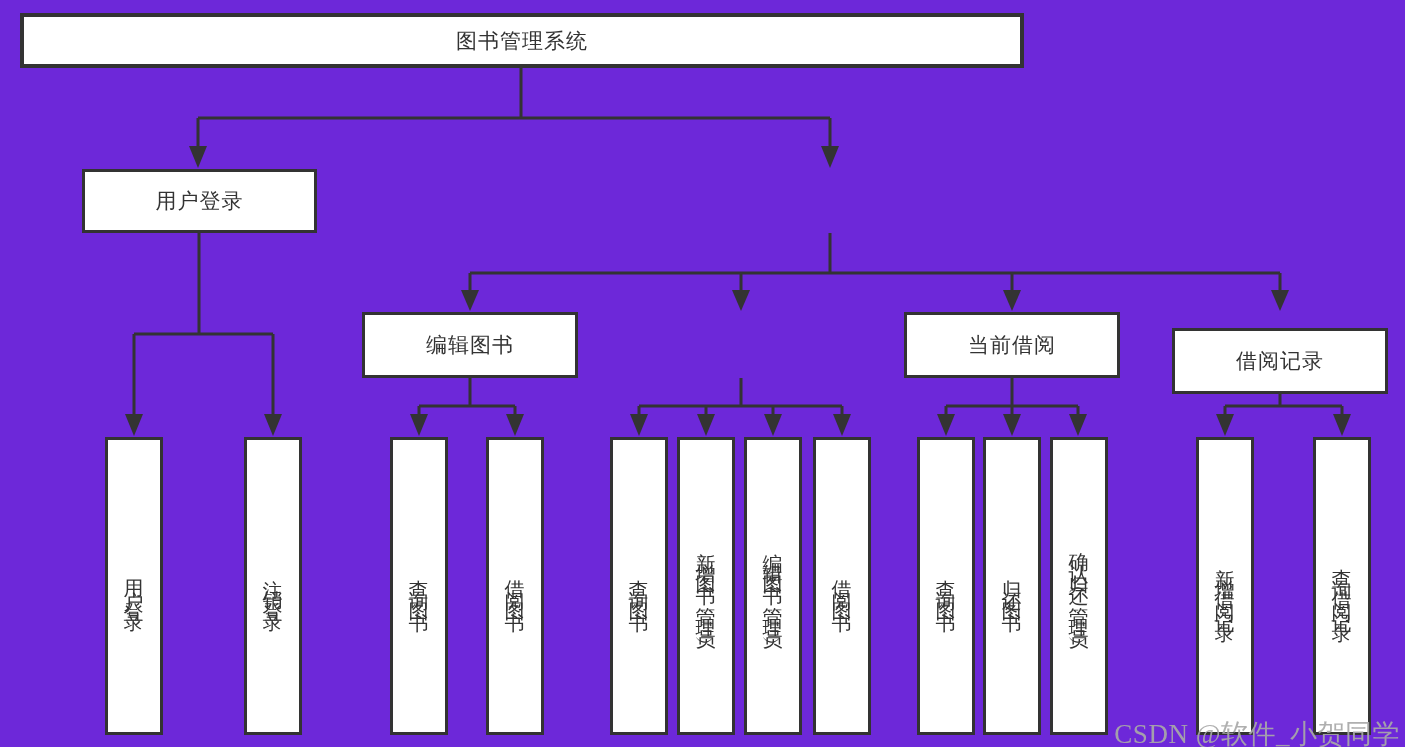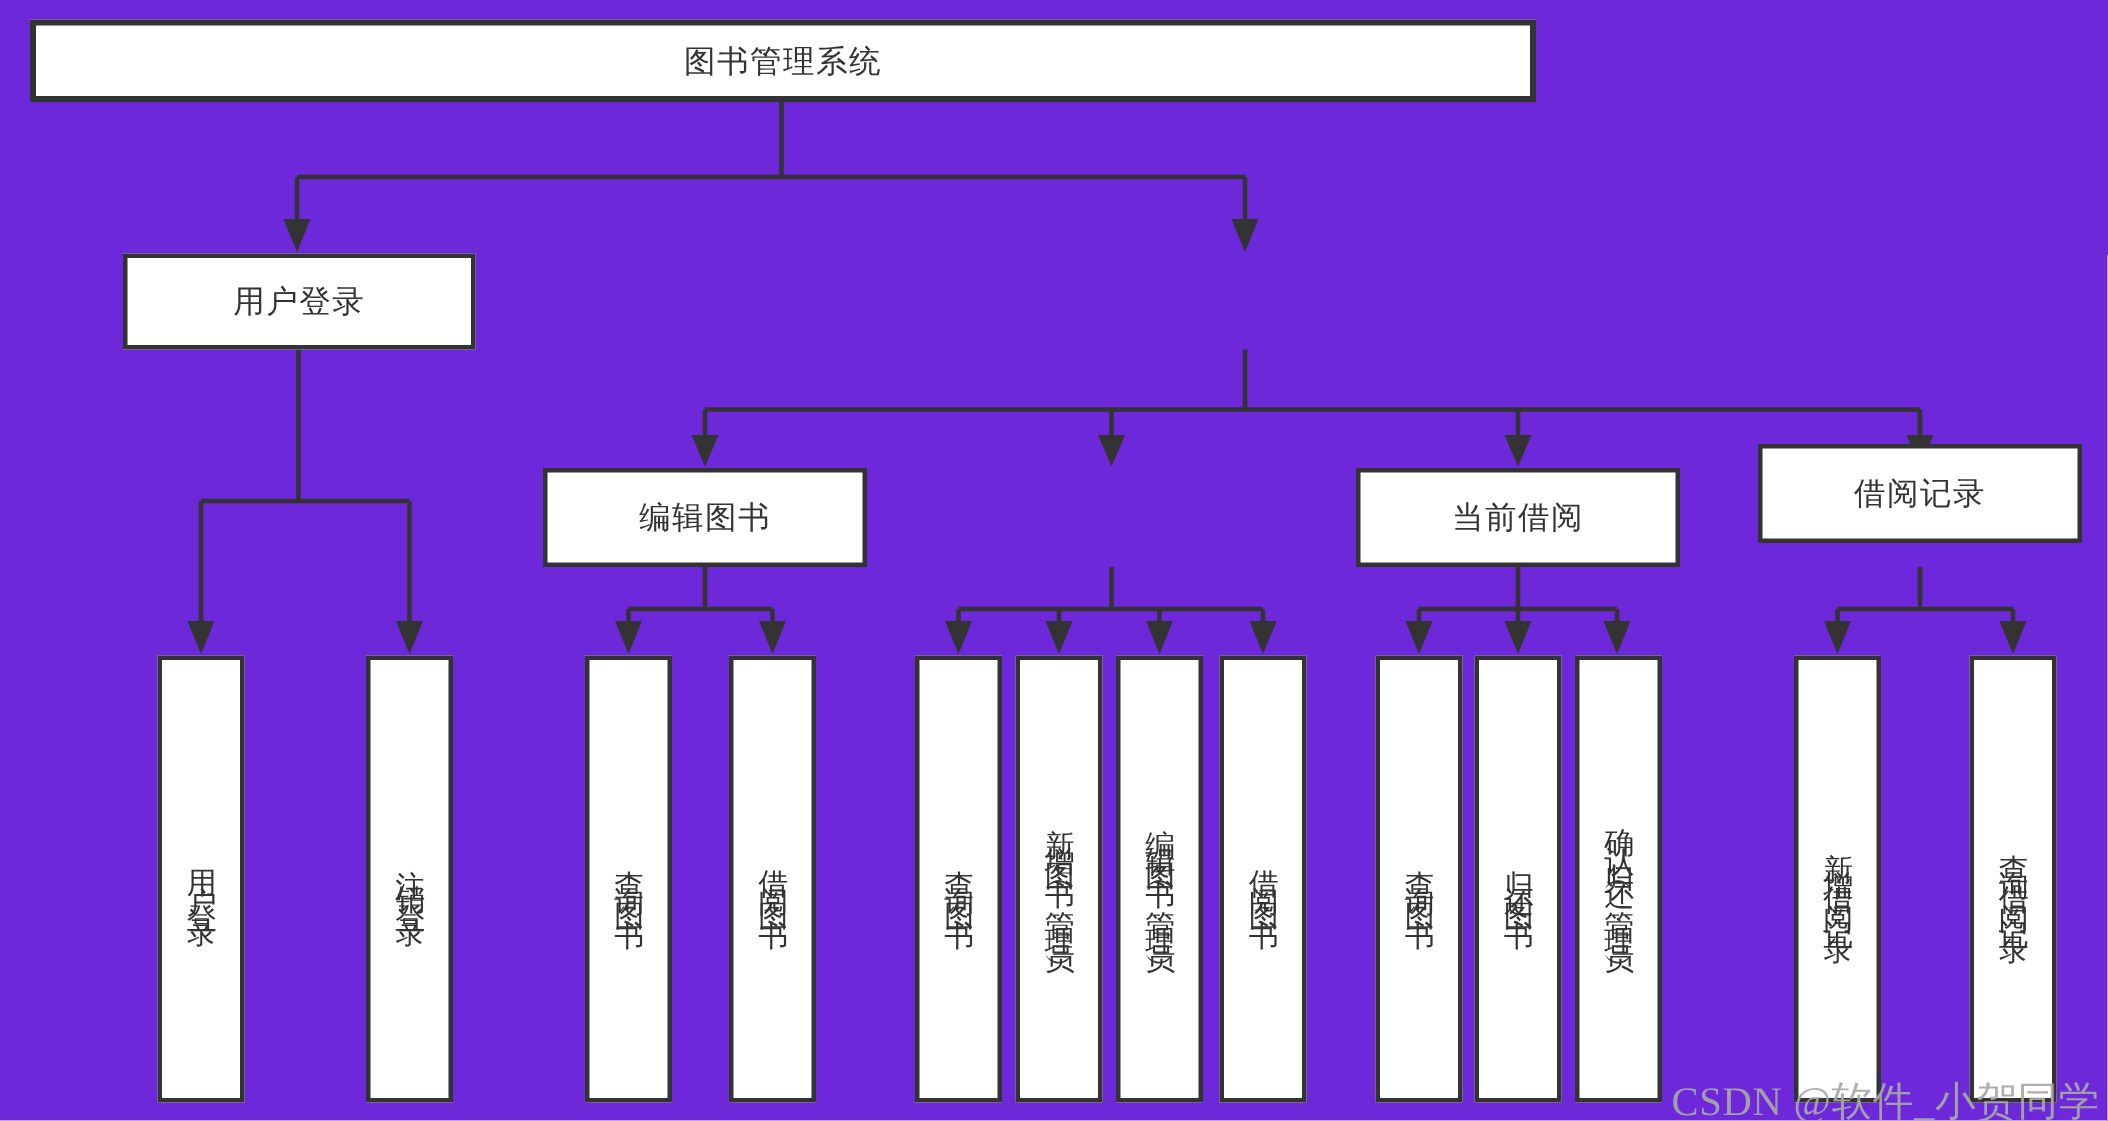--- a/index.html
+++ b/index.html
@@ -104,21 +104,21 @@
   <div class="box hbox" style="left:82px;top:169px;width:235px;height:64px">
     <span>用户登录</span>
   </div>
 
   <div class="box hbox" style="left:362px;top:312px;width:216px;height:66px">
     <span>编辑图书</span>
   </div>
   <div class="box hbox" style="left:904px;top:312px;width:216px;height:66px">
     <span>当前借阅</span>
   </div>
-  <div class="box hbox" style="left:1172px;top:296px;width:216px;height:66px">
+  <div class="box hbox" style="left:1172px;top:328px;width:216px;height:66px">
     <span>借阅记录</span>
   </div>
 
   <div class="box vbox" style="left:105px;top:437px;width:58px;height:298px">
     <span>用户登录</span>
   </div>
   <div class="box vbox" style="left:244px;top:437px;width:58px;height:298px">
     <span>注销登录</span>
   </div>
 

